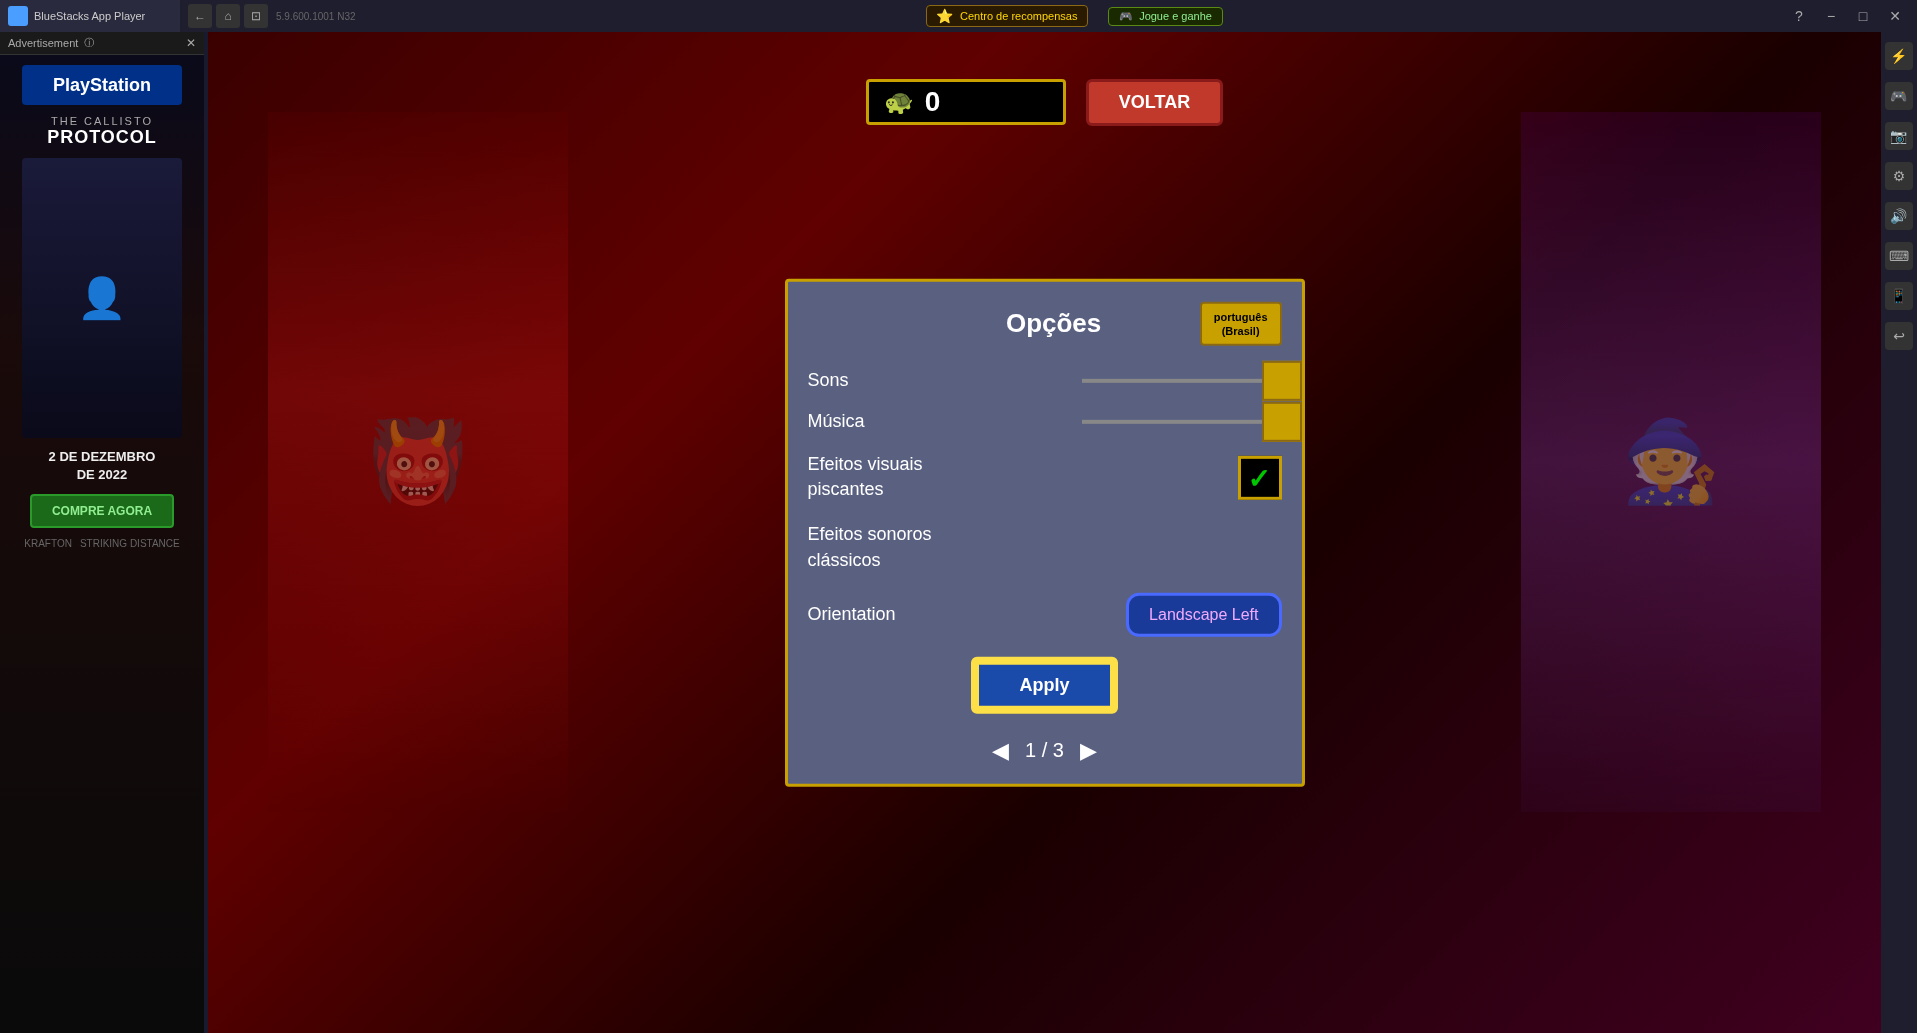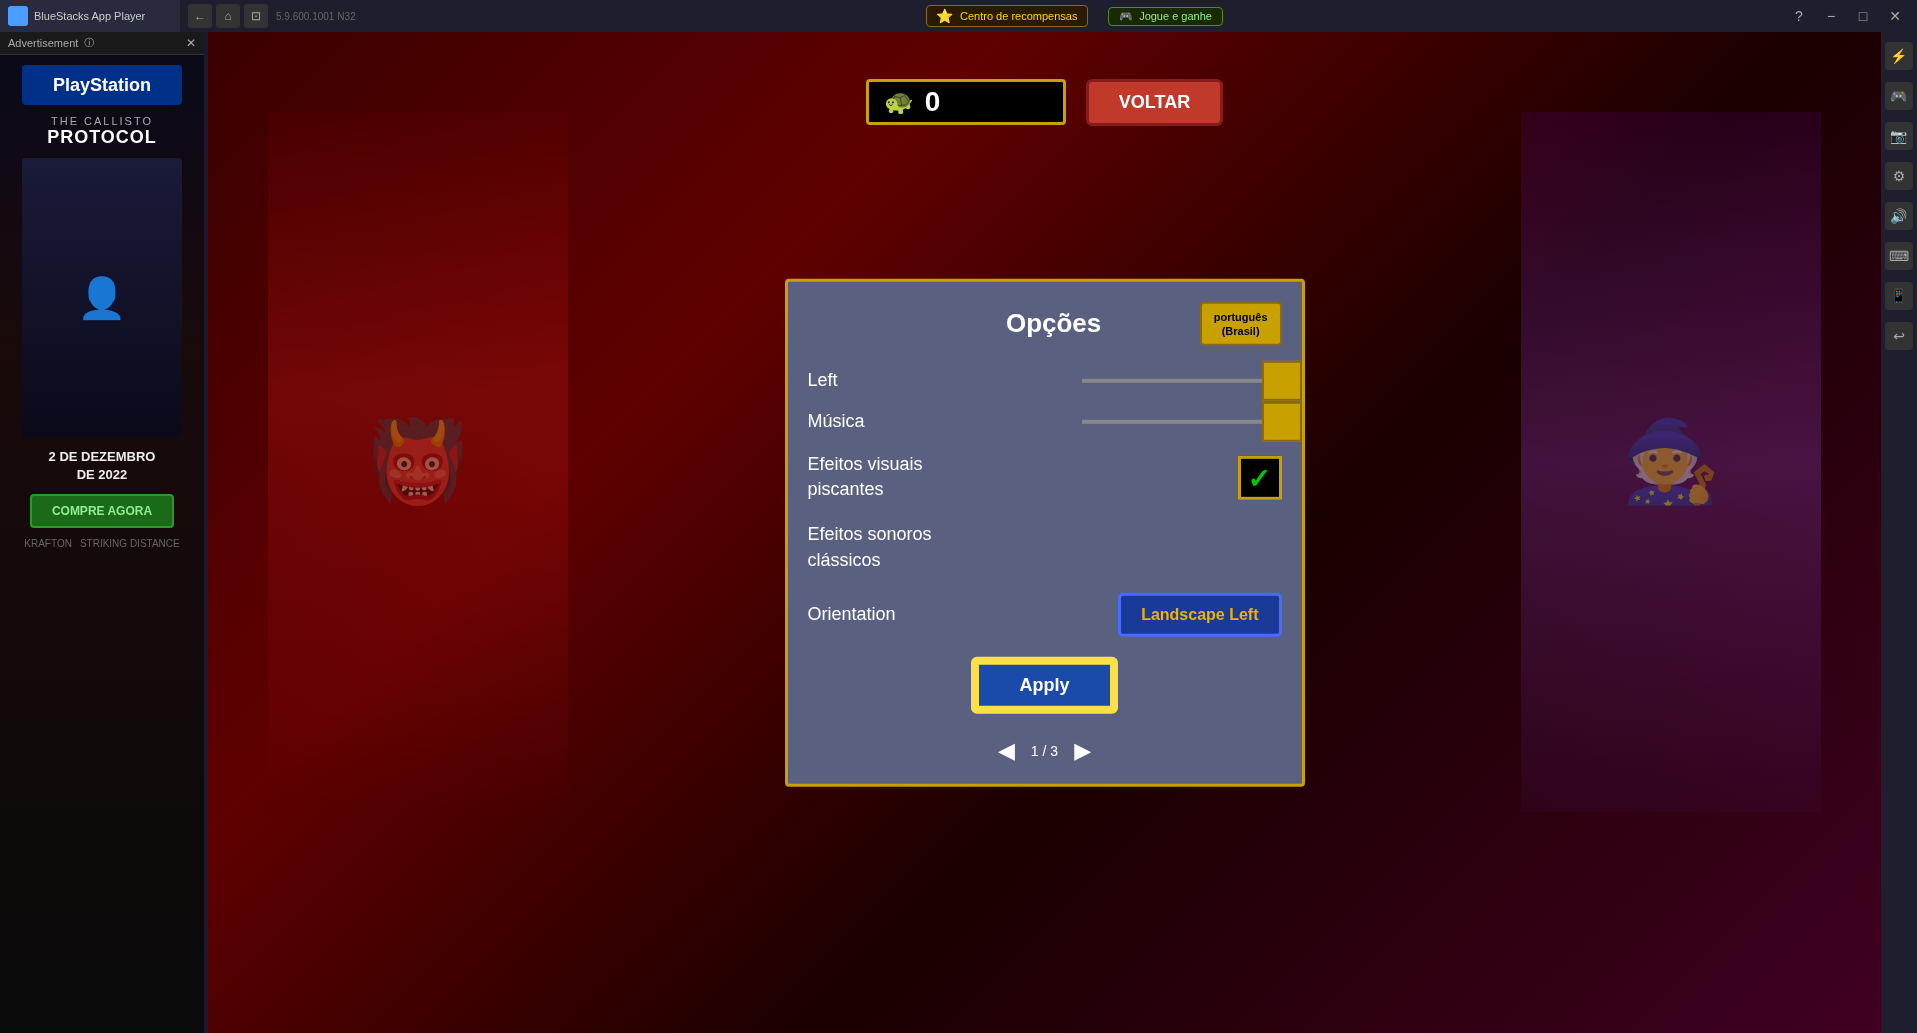--- a/index.html
+++ b/index.html
@@ -395,26 +395,26 @@
       border-radius: 6px;
       padding: 10px 24px;
       font-size: 16px;
       font-weight: bold;
       cursor: pointer;
     }
 
     
     .orientation-btn {
       background: #1a3a9a;
-      color: #eab308;
+      color: #f0abfc;
       border: 3px solid #4a6aff;
-      border-radius: 5px;
+      border-radius: 13px;
       padding: 10px 20px;
       font-size: 16px;
-      font-weight: bold;
+      font-weight: normal;
       cursor: pointer;
     }
 
     
     .apply-btn {
       background: #1a4aaa;
       color: white;
       border: 8px solid #fde047;
       border-radius: 6px;
       padding: 10px 40px;
@@ -435,21 +435,21 @@
     }
     .page-nav-btn {
       background: none;
       border: none;
       color: white;
       font-size: 22px;
       cursor: pointer;
     }
     .page-info {
       color: white;
-      font-size: 14px;
+      font-size: 20px;
     }
 
     
     .bg-char-left {
       position: absolute;
       left: 60px;
       top: 80px;
       width: 300px;
       height: 700px;
       opacity: 0.7;
@@ -610,21 +610,21 @@
     <div class="options-header">
       <div style="width:100px;"></div>
       <h2 class="options-title">Opções</h2>
       <button class="language-btn">
         <div>português</div>
         <div>(Brasil)</div>
       </button>
     </div>
 
     <div class="options-row">
-      <span class="options-label">Left</span>
+      <span class="options-label">Sons</span>
       <div class="options-control">
         <div class="slider-container">
           <div class="slider-track">
             <div class="slider-handle"></div>
           </div>
         </div>
       </div>
     </div>
 
     <div class="options-row">

